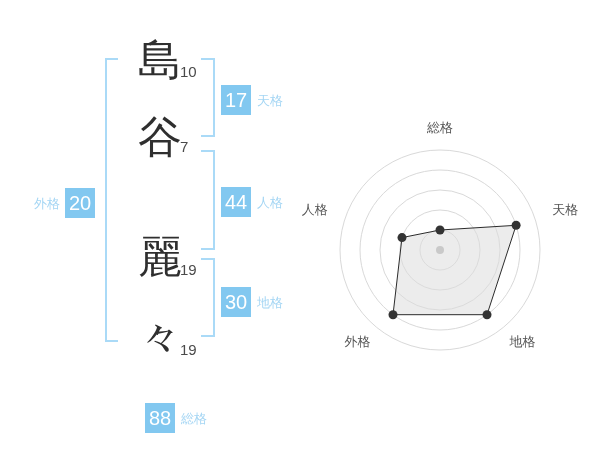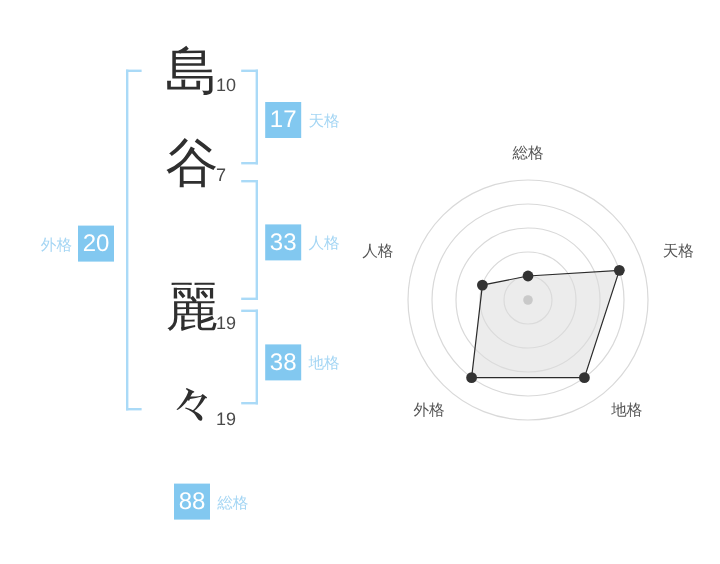--- a/index.html
+++ b/index.html
@@ -67,24 +67,24 @@
   <div class="strokes s3">19</div>
 
   <div class="bracket bracket-left"></div>
   <div class="bracket bracket-right b1"></div>
   <div class="bracket bracket-right b2"></div>
   <div class="bracket bracket-right b3"></div>
 
   <div class="badge badge-ten">17</div>
   <div class="kaku-label lbl-ten">天格</div>
 
-  <div class="badge badge-jin">33</div>
+  <div class="badge badge-jin">44</div>
   <div class="kaku-label lbl-jin">人格</div>
 
-  <div class="badge badge-chi">38</div>
+  <div class="badge badge-chi">30</div>
   <div class="kaku-label lbl-chi">地格</div>
 
   <div class="kaku-label lbl-gai">外格</div>
   <div class="badge badge-gai">20</div>
 
   <div class="badge badge-sou">88</div>
   <div class="kaku-label lbl-sou">総格</div>
 
   <svg id="radar-svg" width="290" height="265" viewBox="0 0 290 265">
       <circle cx="140" cy="155" r="20" fill="none" stroke="#d9d9d9" stroke-width="1"></circle>

